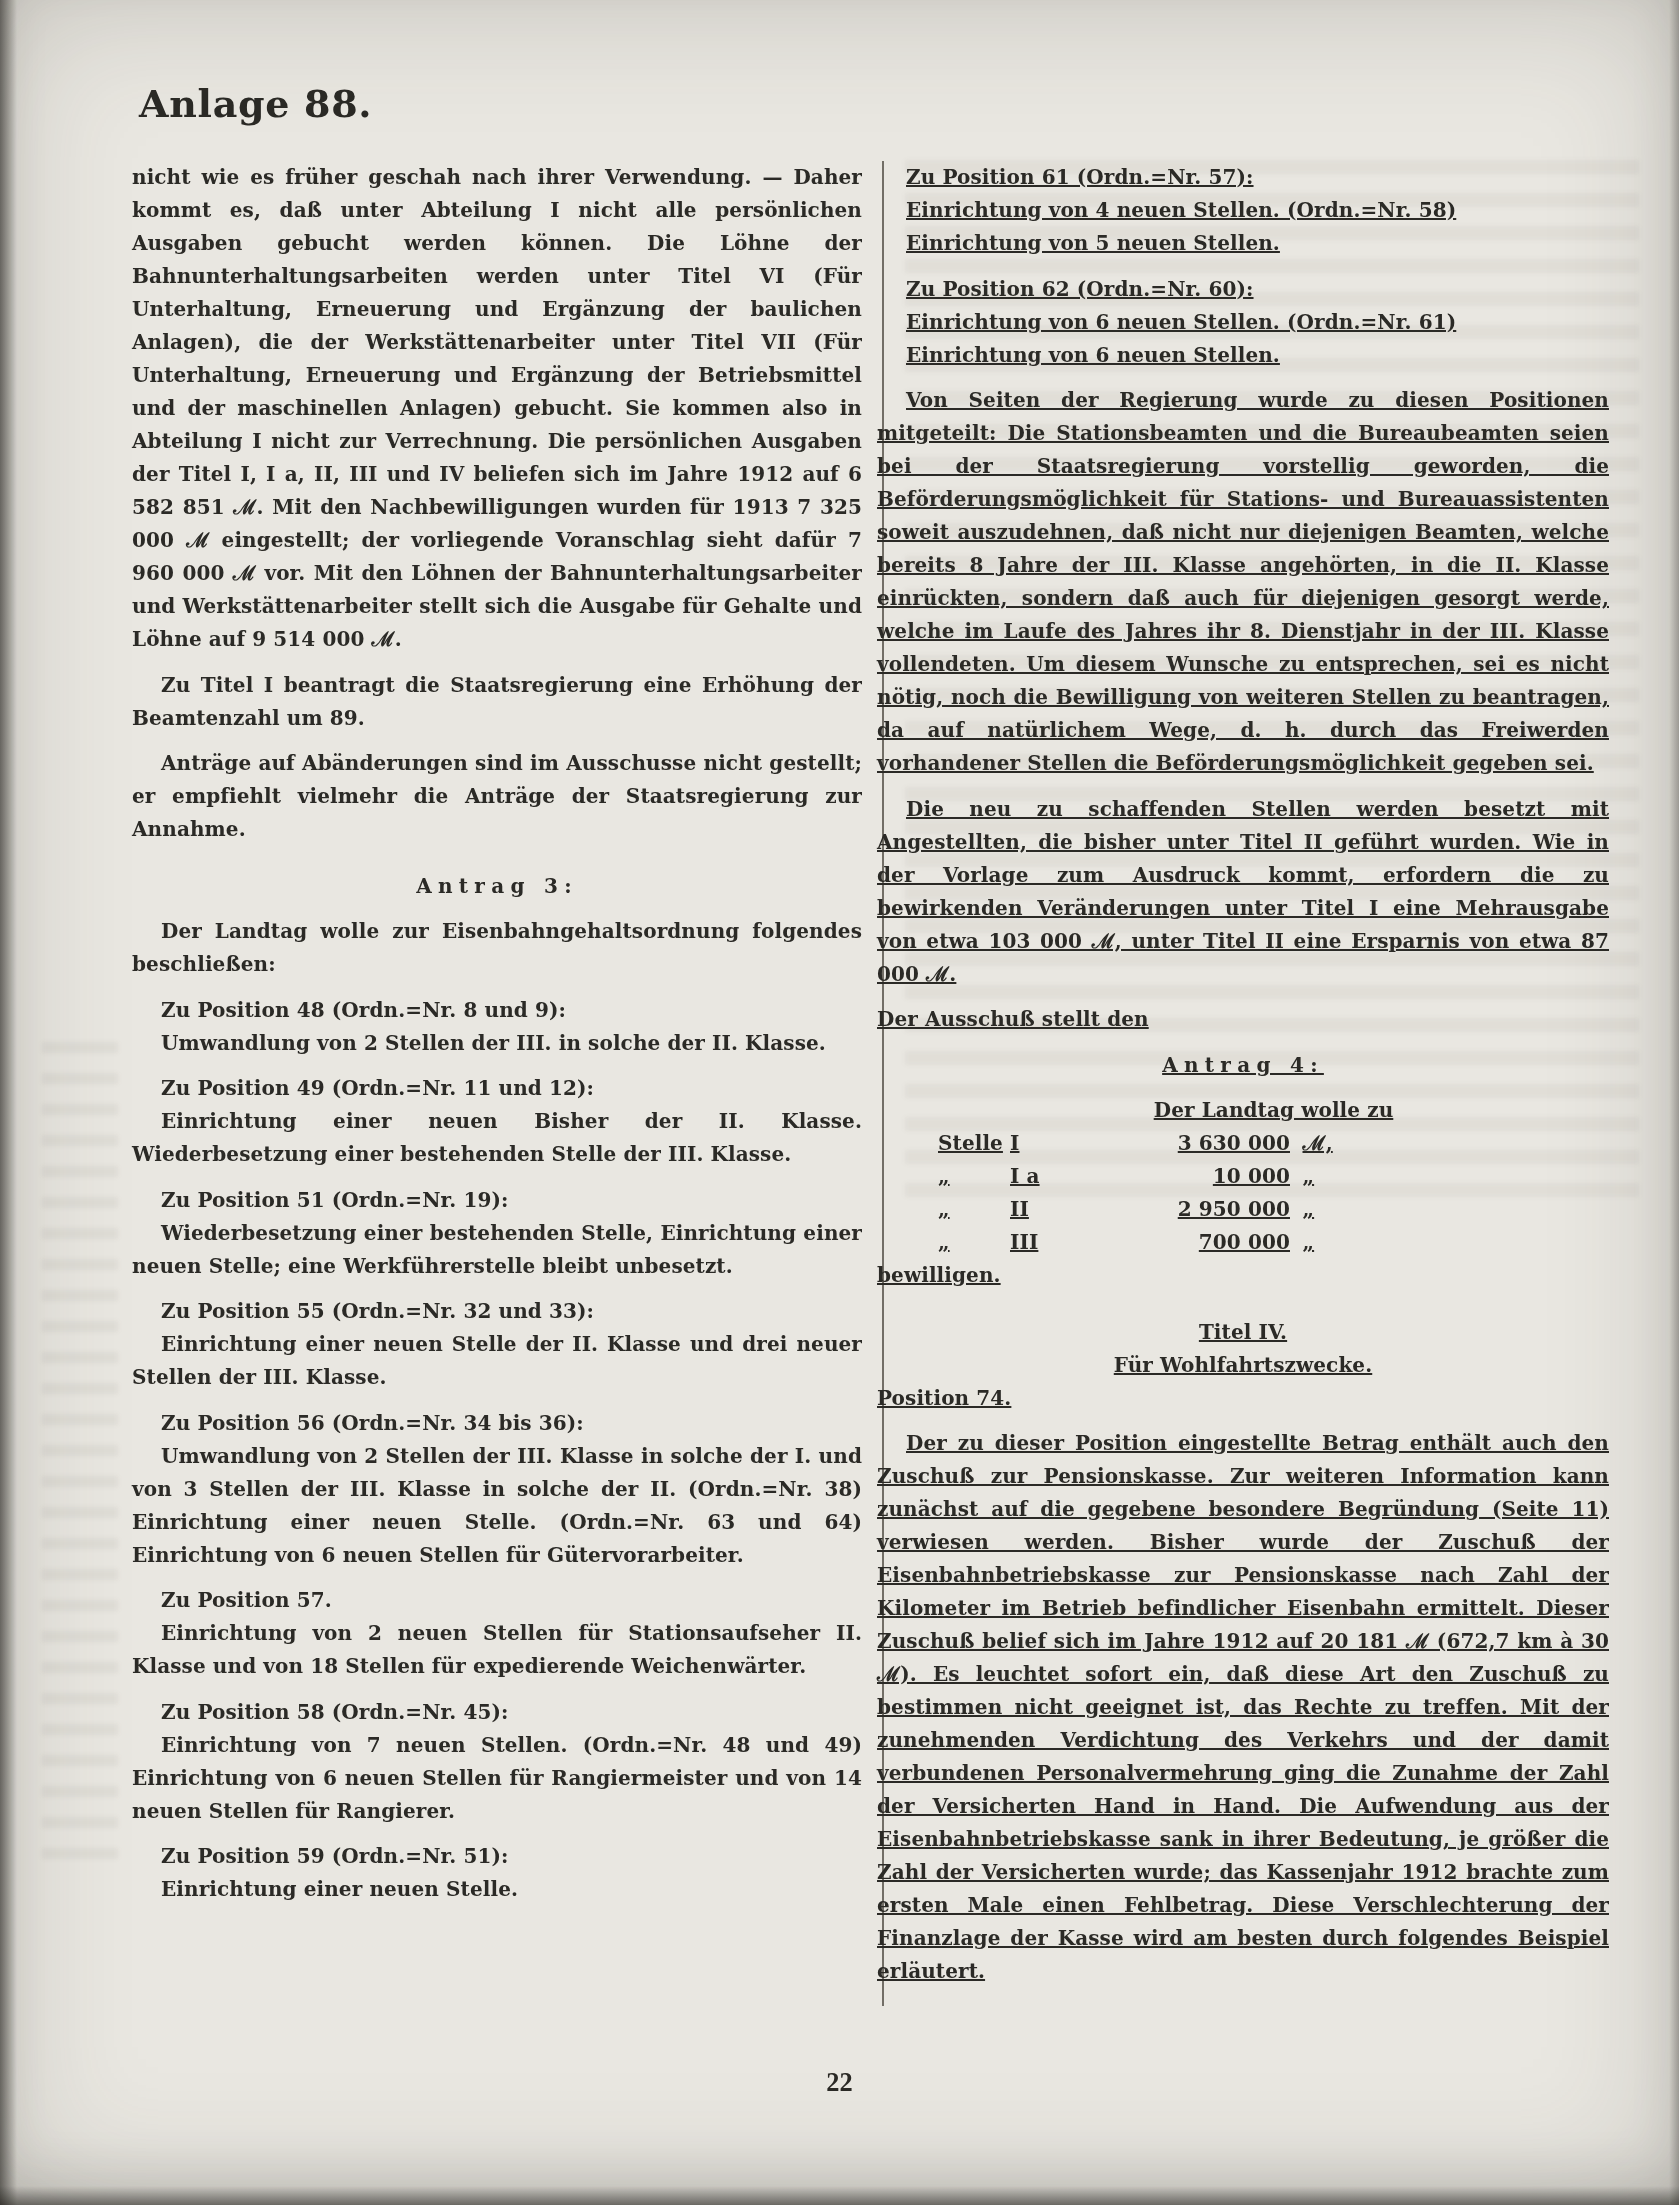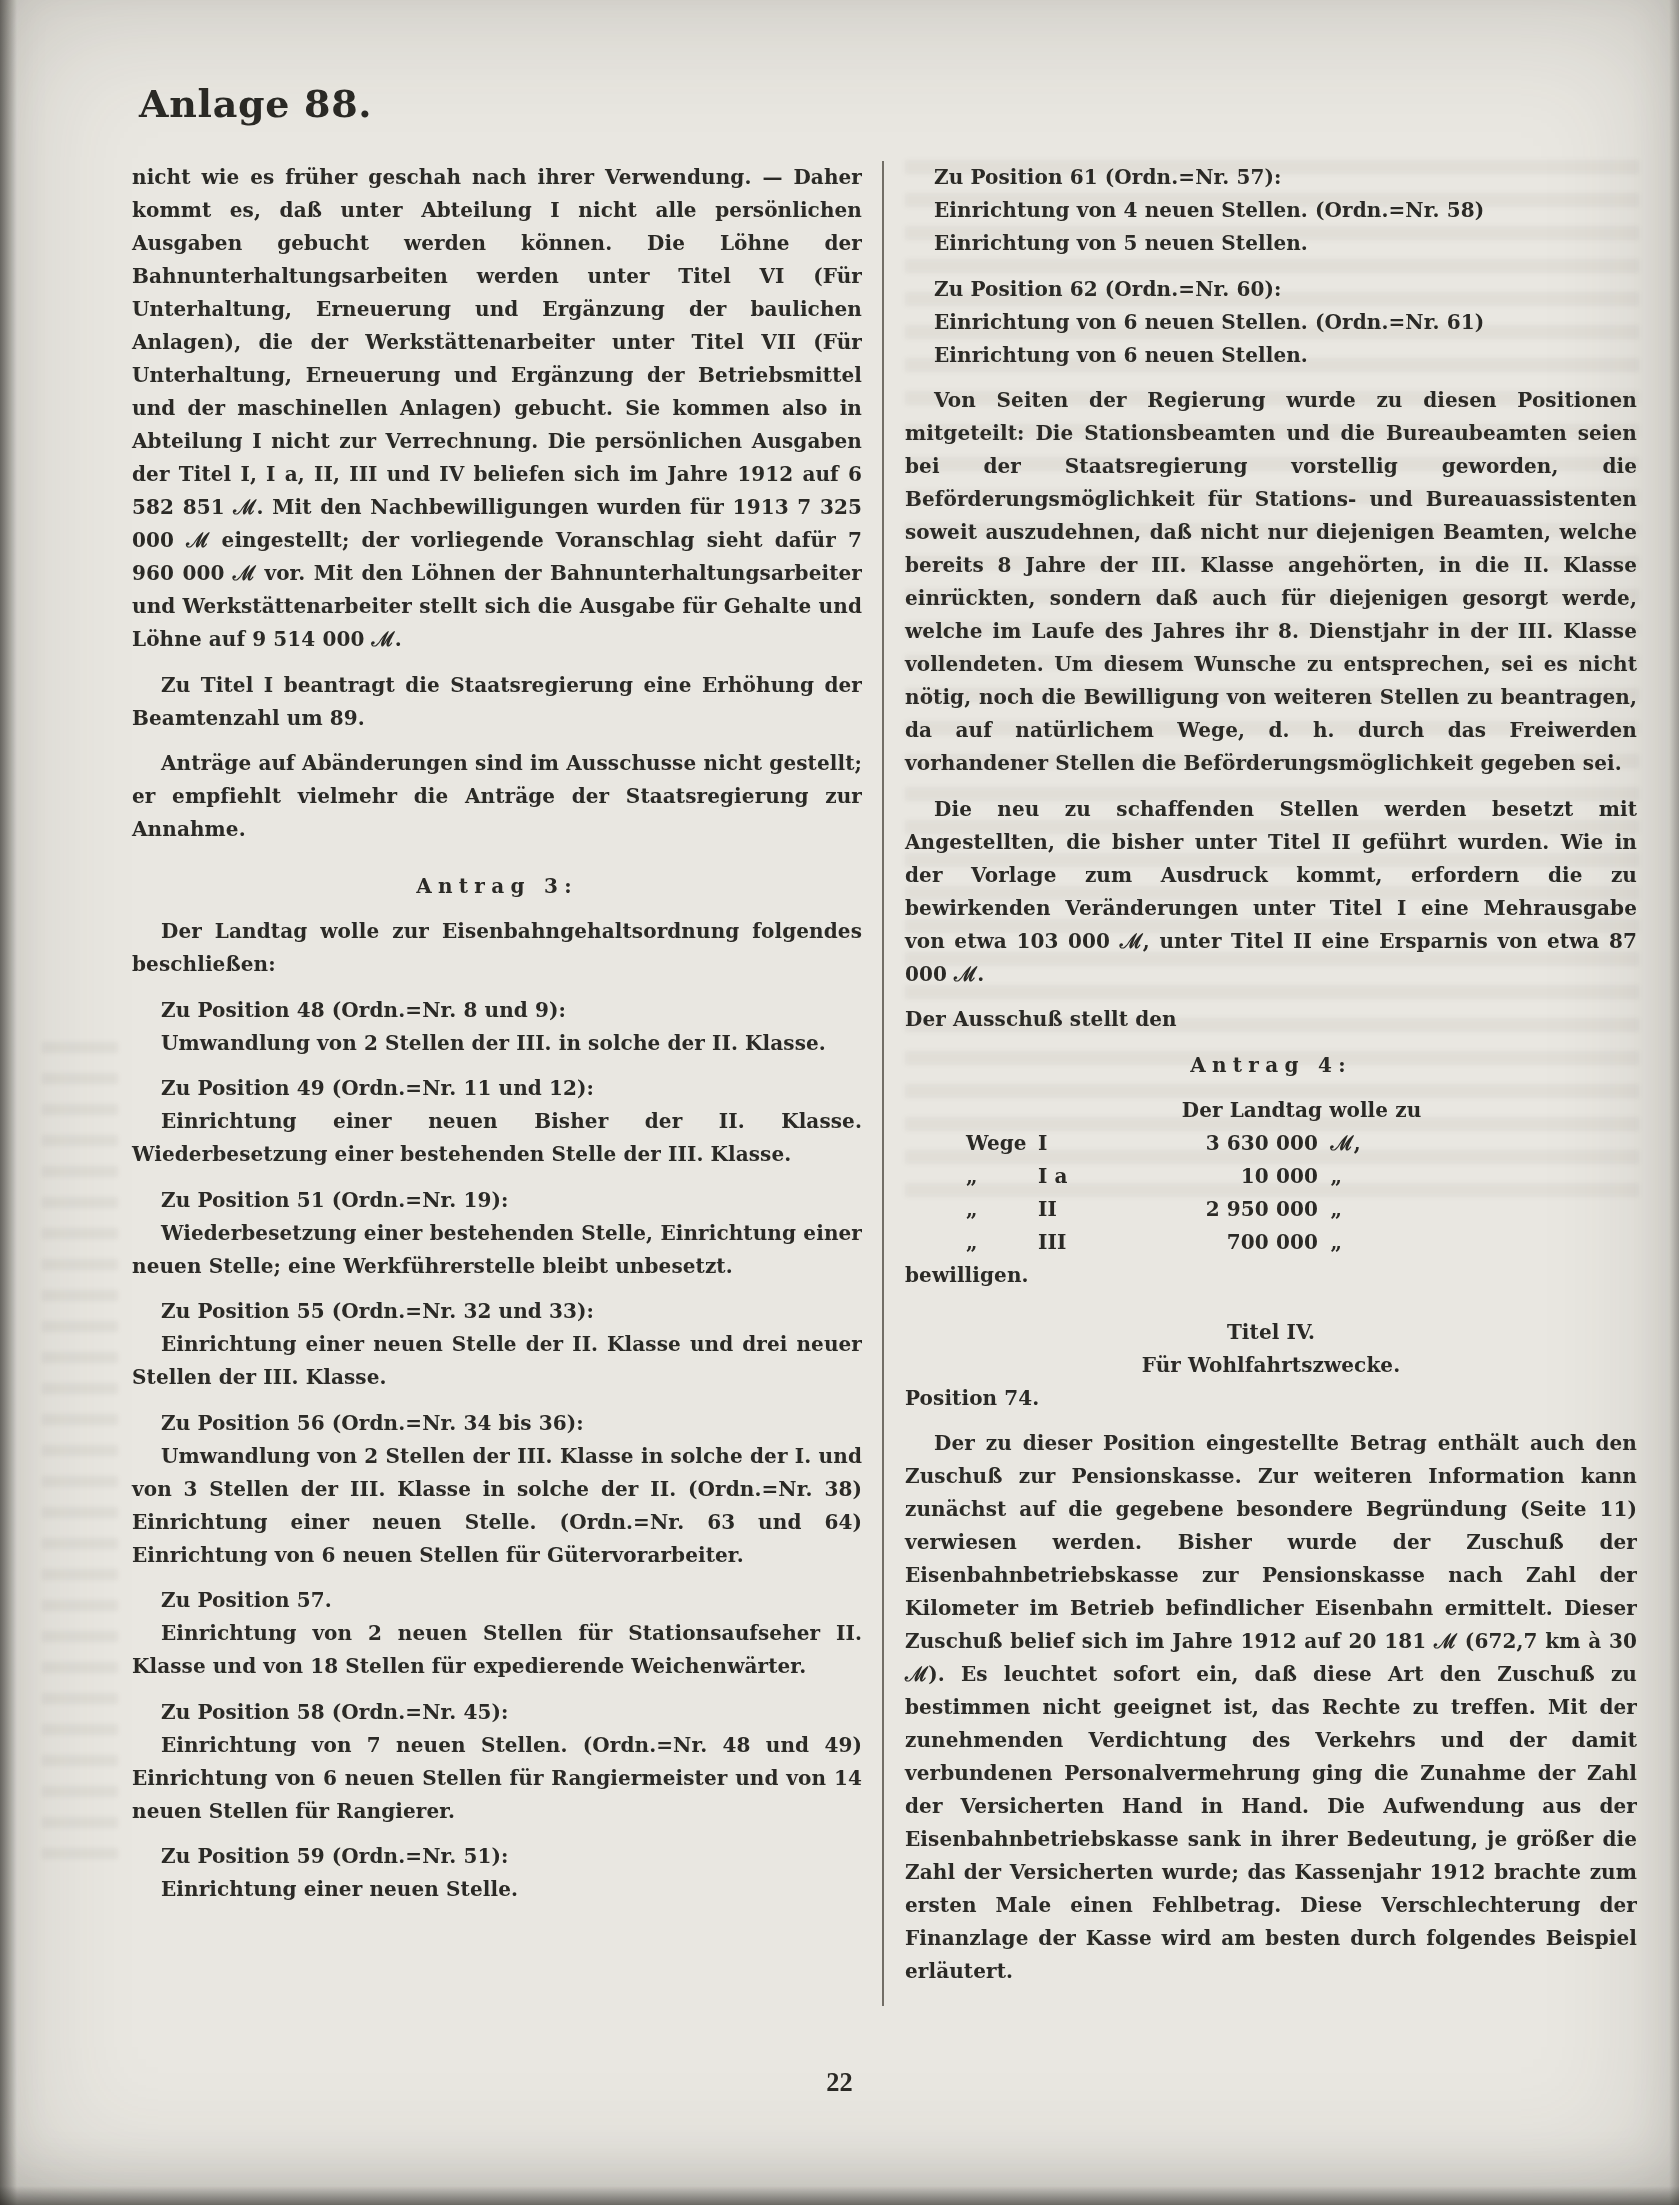--- a/index.html
+++ b/index.html
@@ -34,21 +34,21 @@
 
   .header{
     position:absolute;left:139px;top:81px;z-index:3;
     font-size:38px;font-weight:bold;letter-spacing:0.7px;
   }
   .column{
     position:absolute;top:161px;z-index:3;
     font-size:20px;line-height:33px;font-weight:bold;letter-spacing:0.1px;
   }
   #left-col{left:132px;width:730px;}
-  #right-col{left:905px;width:732px;}
+  #right-col{left:877px;width:732px;text-decoration:underline;}
   .divider{
     position:absolute;left:882px;top:161px;width:2.1px;height:1845px;z-index:3;
     background:#4a453c;opacity:.75;
   }
   .column p{margin:0;text-align:justify;}
   .column p.indent{text-indent:29px;}
   .column p.indent2{text-align:center;text-indent:0;margin-left:61px;}
   .column p.center{text-align:center;text-indent:0;}
   .column p.flush{text-align:left;text-indent:0;}
   .column p.spaced{letter-spacing:6.3px;}
@@ -106,21 +106,21 @@
     <p class="indent gap">Zu Position 62 (Ordn.=Nr. 60):</p>
     <p class="indent">Einrichtung von 6 neuen Stellen. (Ordn.=Nr. 61)</p>
     <p class="indent">Einrichtung von 6 neuen Stellen.</p>
     <p class="indent gap">Von Seiten der Regierung wurde zu diesen Positionen mitgeteilt: Die Stationsbeamten und die Bureaubeamten seien bei der Staatsregierung vorstellig geworden, die Beförderungsmöglichkeit für Stations- und Bureauassistenten soweit auszudehnen, daß nicht nur diejenigen Beamten, welche bereits 8 Jahre der III. Klasse angehörten, in die II. Klasse einrückten, sondern daß auch für diejenigen gesorgt werde, welche im Laufe des Jahres ihr 8. Dienstjahr in der III. Klasse vollendeten. Um diesem Wunsche zu entsprechen, sei es nicht nötig, noch die Bewilligung von weiteren Stellen zu beantragen, da auf natürlichem Wege, d. h. durch das Freiwerden vorhandener Stellen die Beförderungsmöglichkeit gegeben sei.</p>
     <p class="indent gap">Die neu zu schaffenden Stellen werden besetzt mit Angestellten, die bisher unter Titel II geführt wurden. Wie in der Vorlage zum Ausdruck kommt, erfordern die zu bewirkenden Veränderungen unter Titel I eine Mehrausgabe von etwa 103 000 ℳ, unter Titel II eine Ersparnis von etwa 87 000 ℳ.</p>
     <p class="flush gap">Der Ausschuß stellt den</p>
     <p class="center spaced gap">Antrag 4:</p>
     <p class="indent2 gap">Der Landtag wolle zu</p>
     <div class="money-table">
       <div class="money-row">
-        <span class="c-label">Wege</span>
+        <span class="c-label">Stelle</span>
         <span class="c-roman">I</span>
         <span class="c-amount">3 630 000</span>
         <span class="c-cur">ℳ,</span>
       </div>
       <div class="money-row">
         <span class="c-label">„</span>
         <span class="c-roman">I a</span>
         <span class="c-amount">10 000</span>
         <span class="c-cur">„</span>
       </div>

